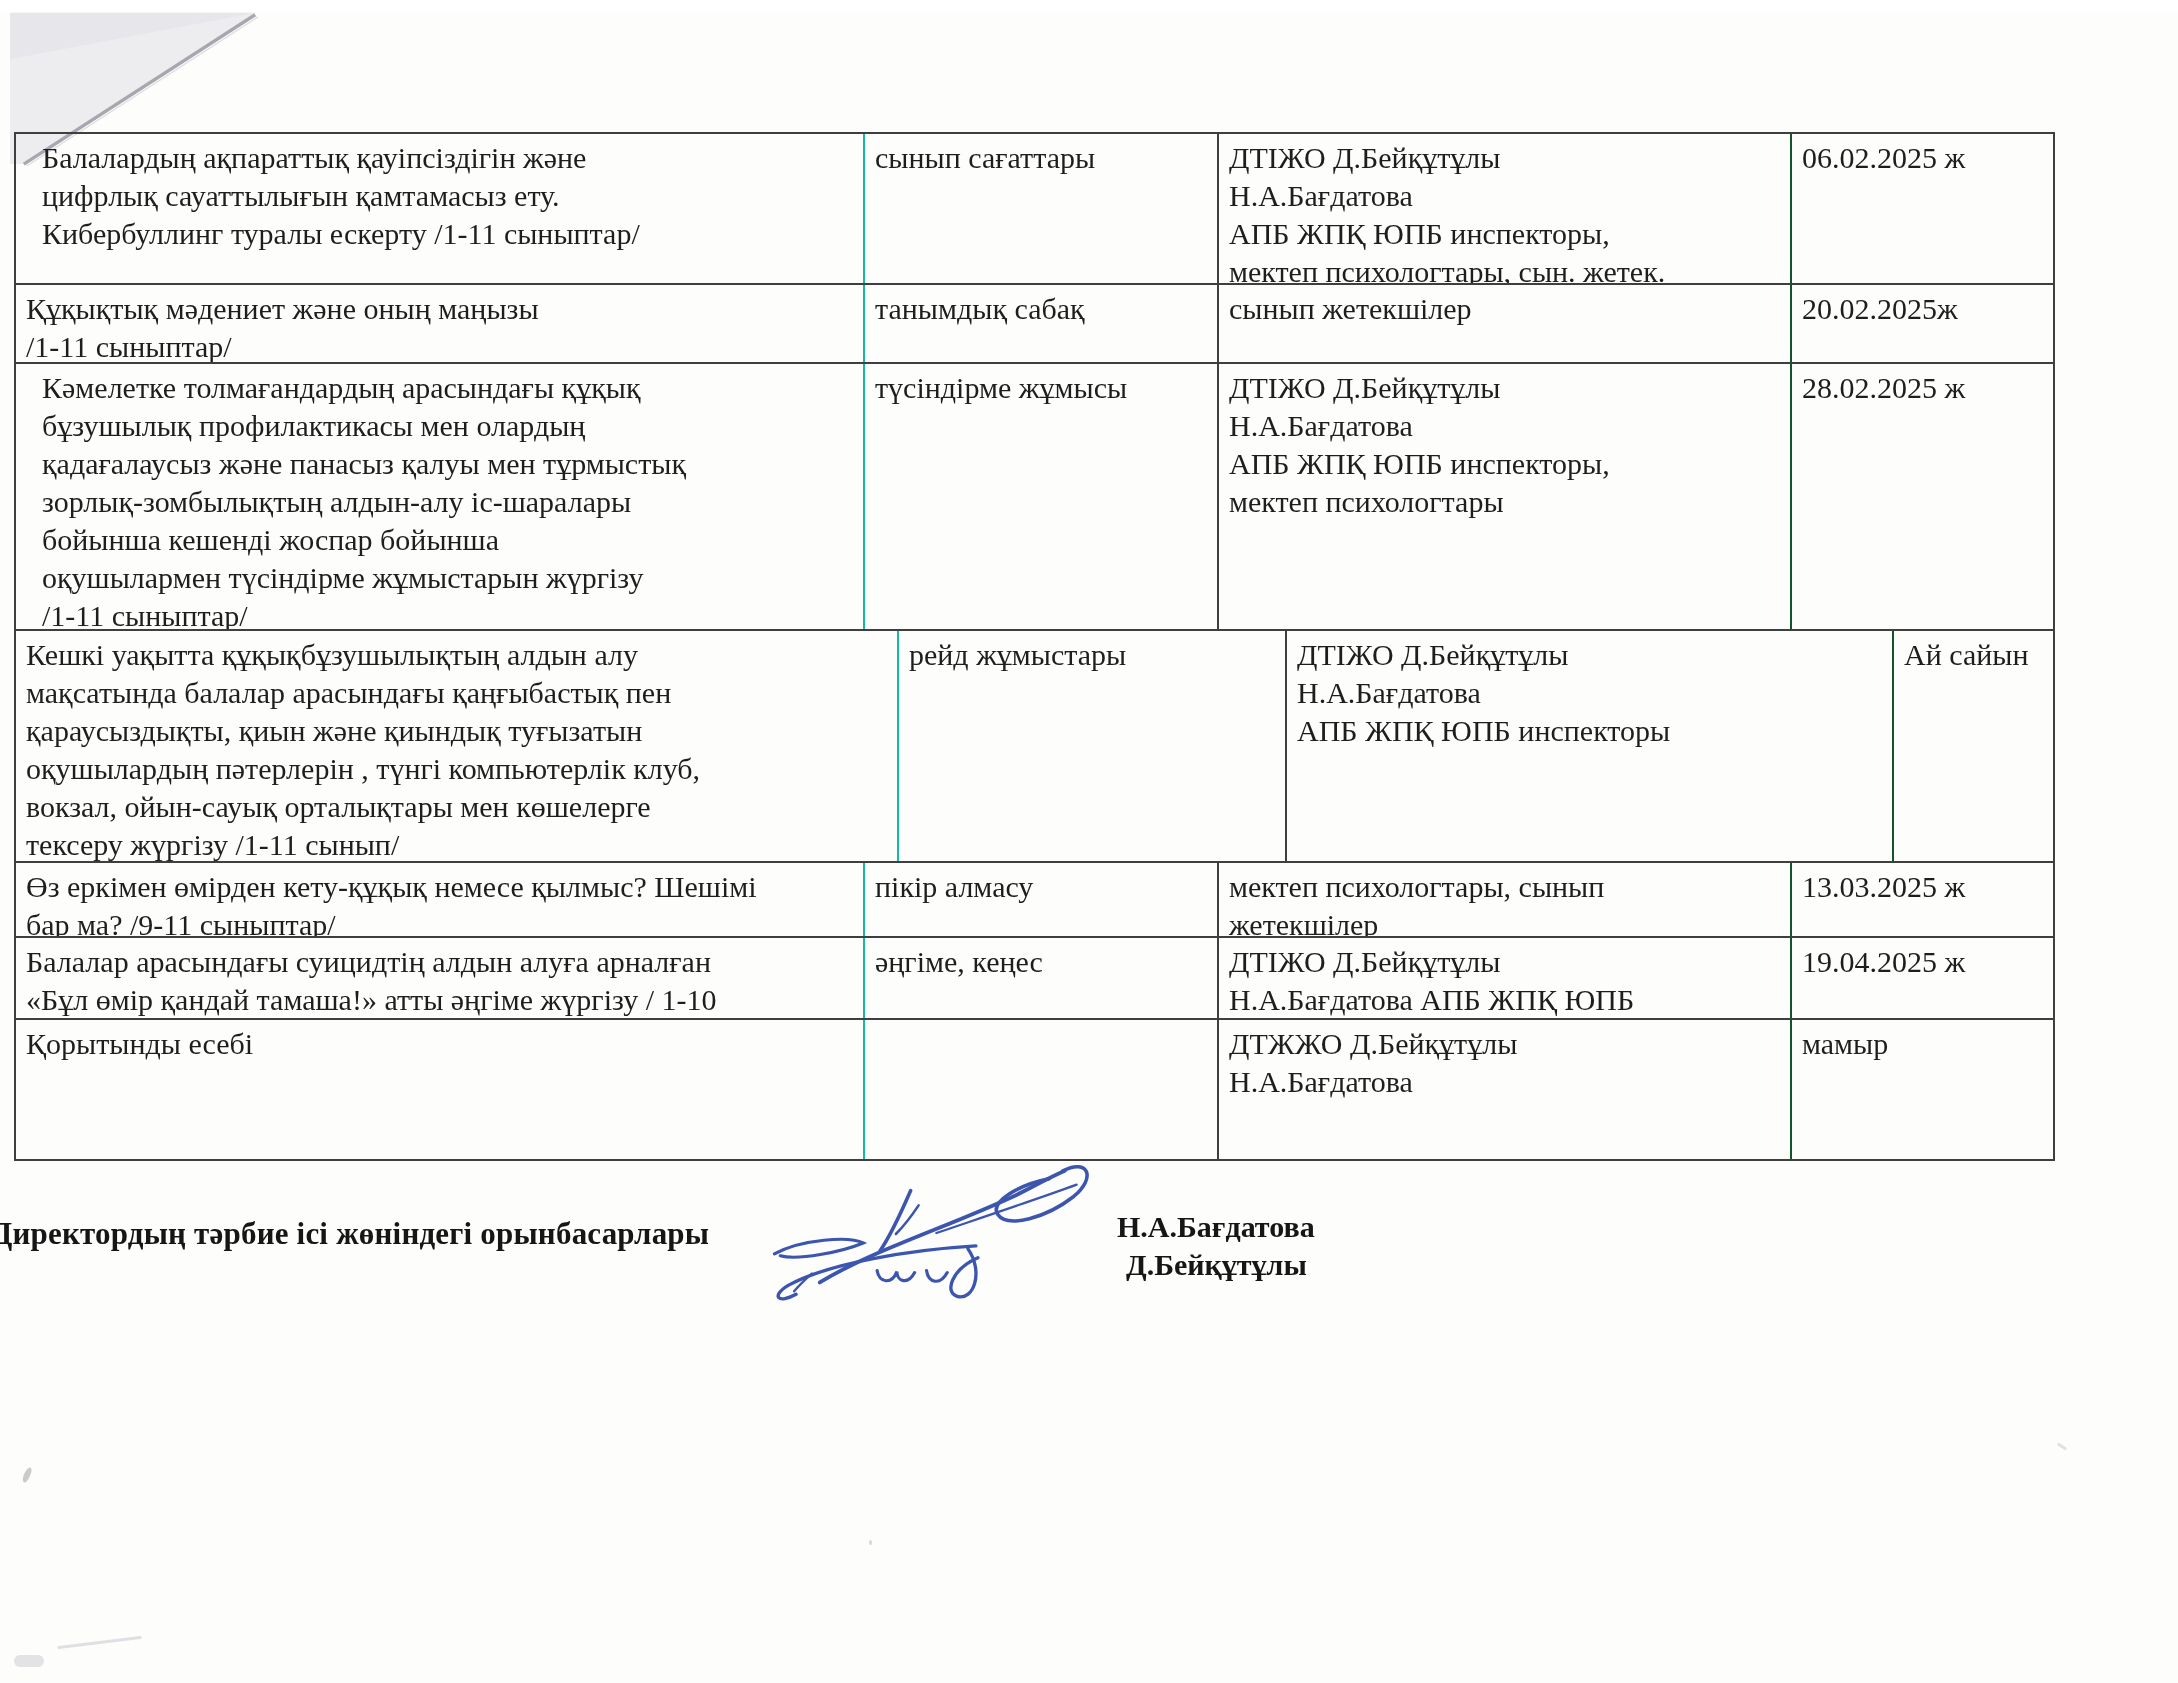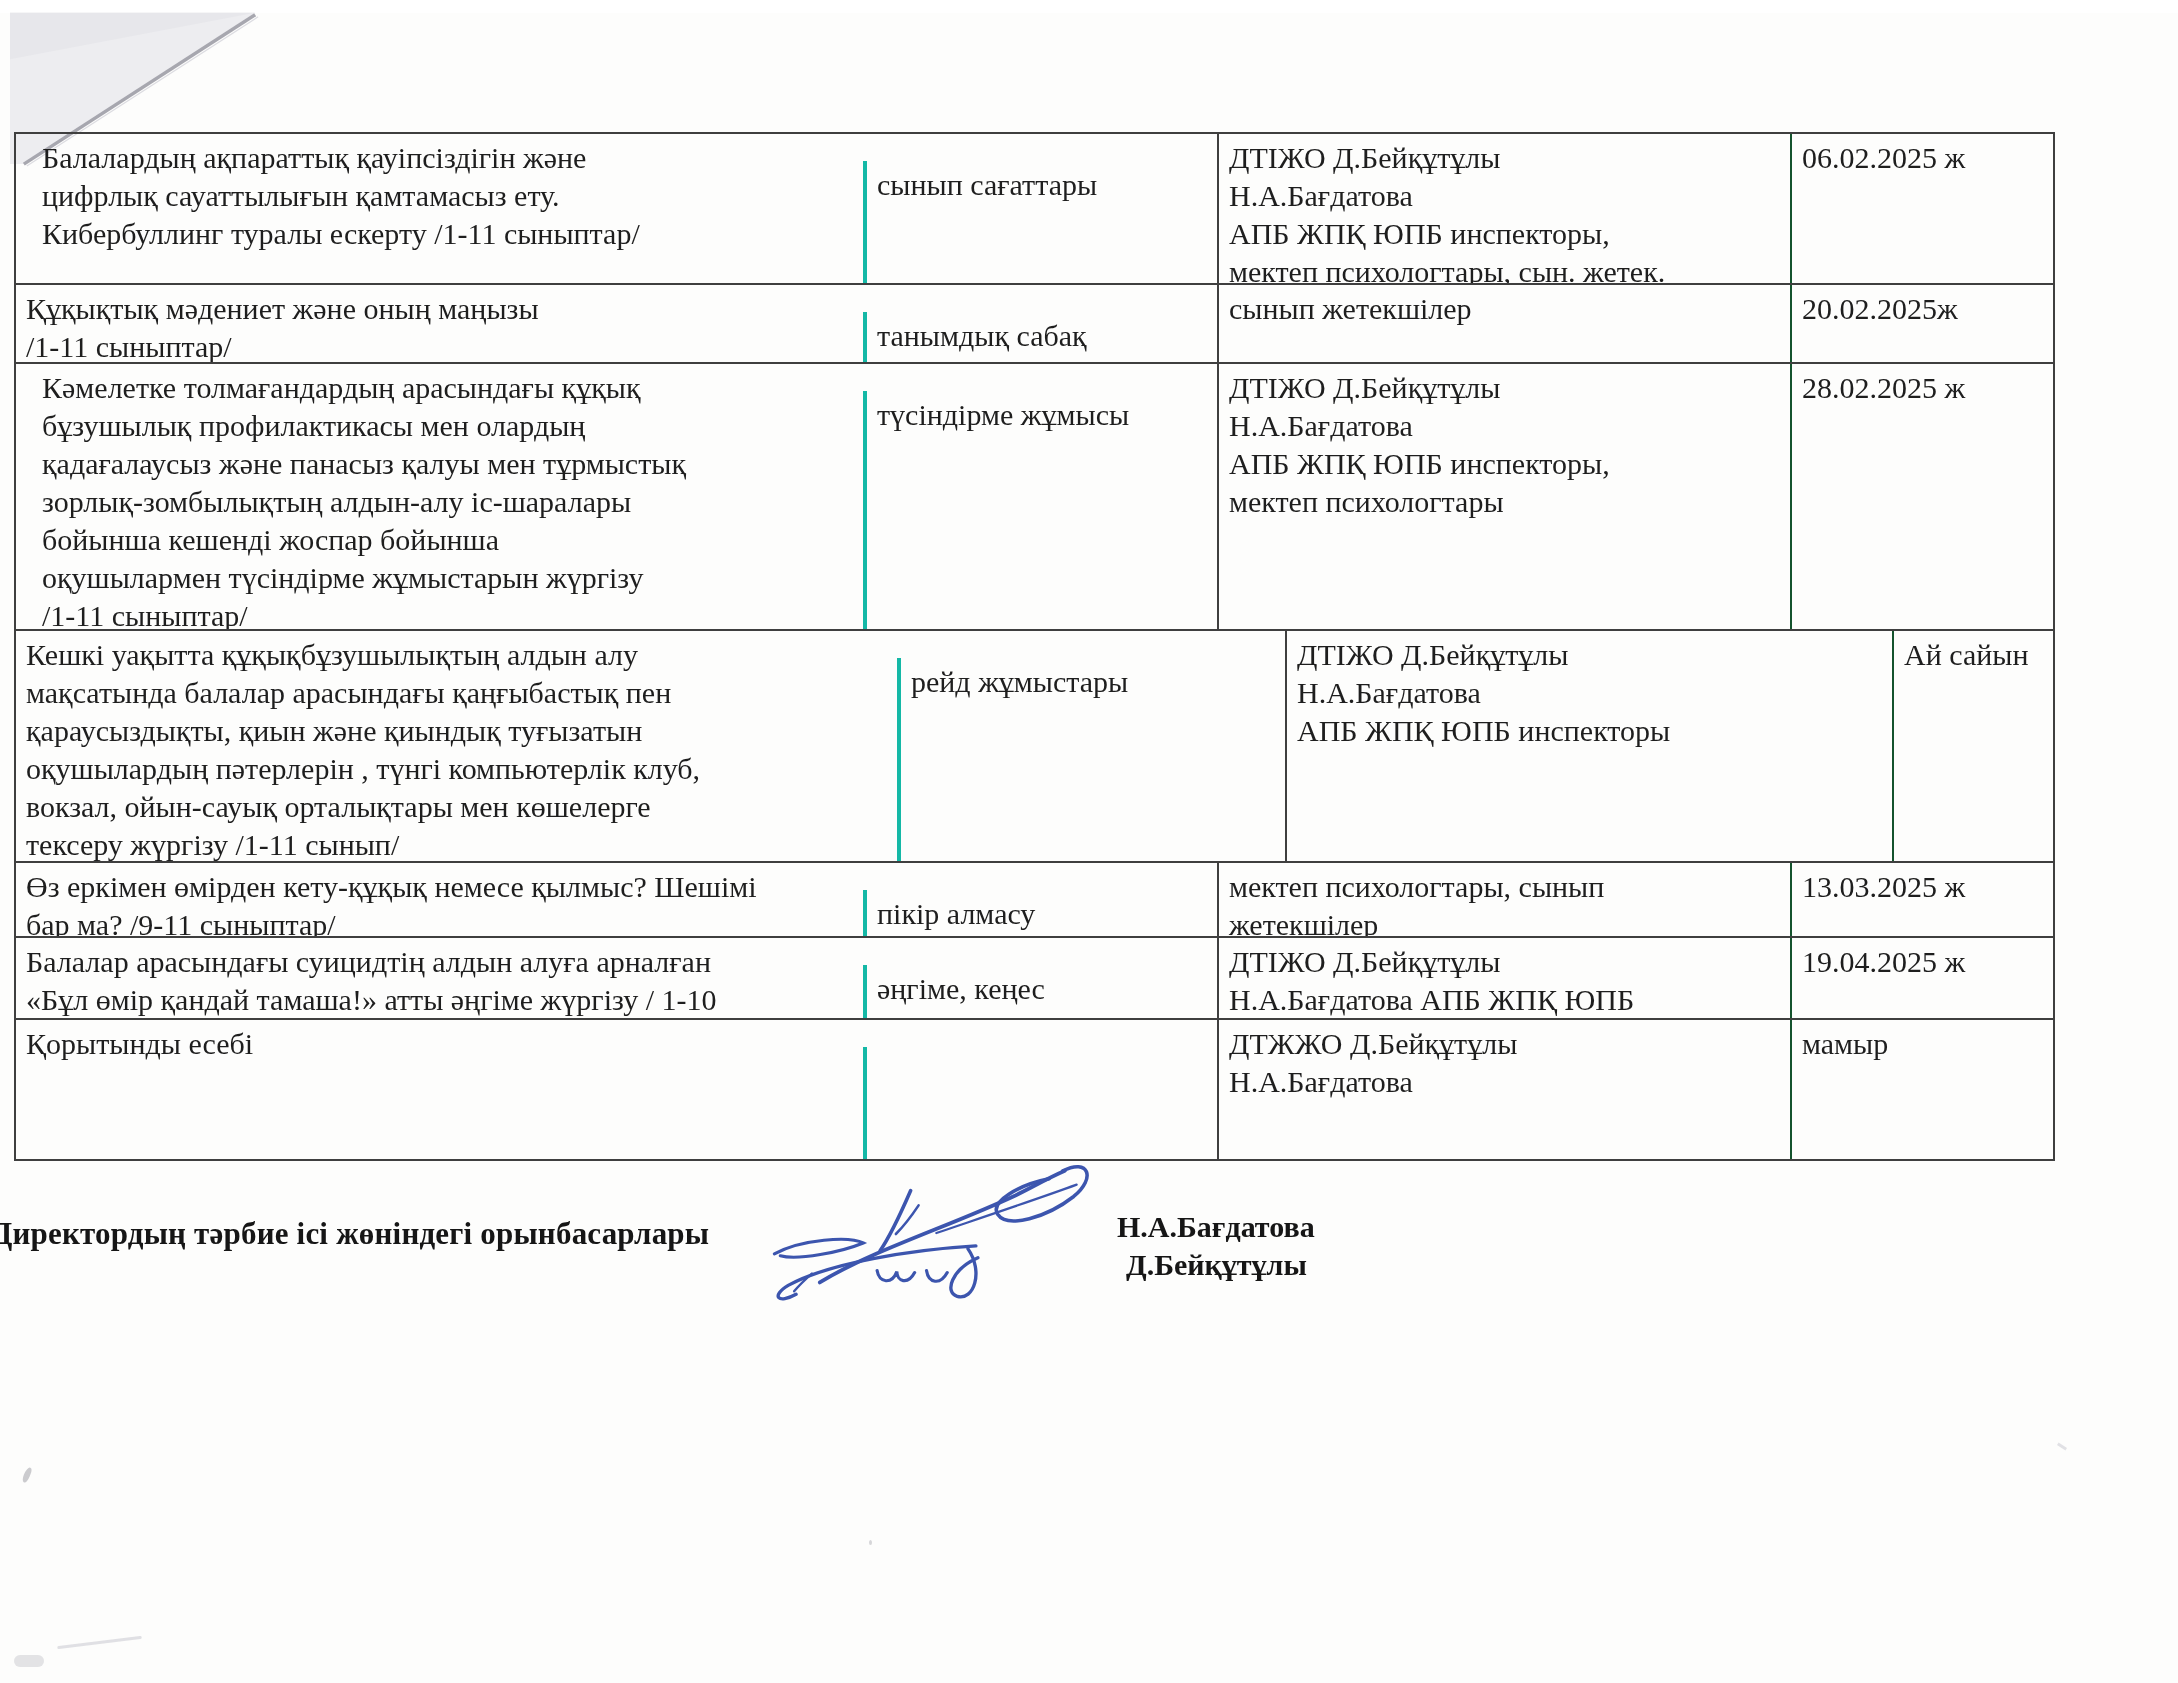--- a/index.html
+++ b/index.html
@@ -28,21 +28,21 @@
   .row{display:flex;border-top:2px solid #3f3f3f;box-sizing:border-box;}
   .row:first-child{border-top:none;}
   .cell{
     box-sizing:border-box;
     padding:5px 12px 5px 10px;
     font-size:30px;line-height:38px;
     white-space:pre-line;
     overflow:hidden;
   }
   .c1{width:847px;}
-  .c2{width:354px;border-left:4px solid #14b8a6;margin-top:27px;}
+  .c2{width:354px;border-left:2px solid #14b8a6;}
   .c3{width:545px;border-left:2px solid #3f3f3f;}
   .c4{flex:1;border-left:2px solid #14532d;margin-left:28px;}
   .row.indent .c1{padding-left:26px;}
   .row:nth-child(1){height:149px;}
   .row:nth-child(2){height:79px;}
   .row:nth-child(3){height:267px;}
   .row:nth-child(4){height:232px;gap:34px;}
   .row:nth-child(5){height:75px;justify-content:space-between;}
   .row:nth-child(6){height:82px;}
   .row:nth-child(7){height:141px;}

